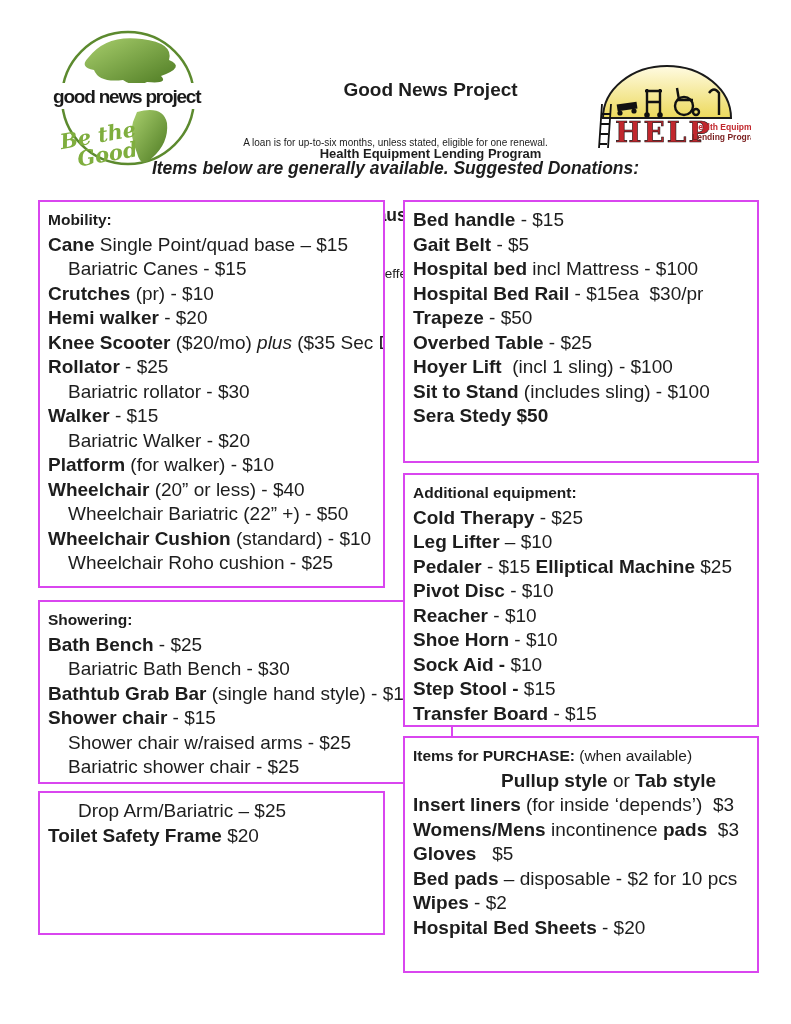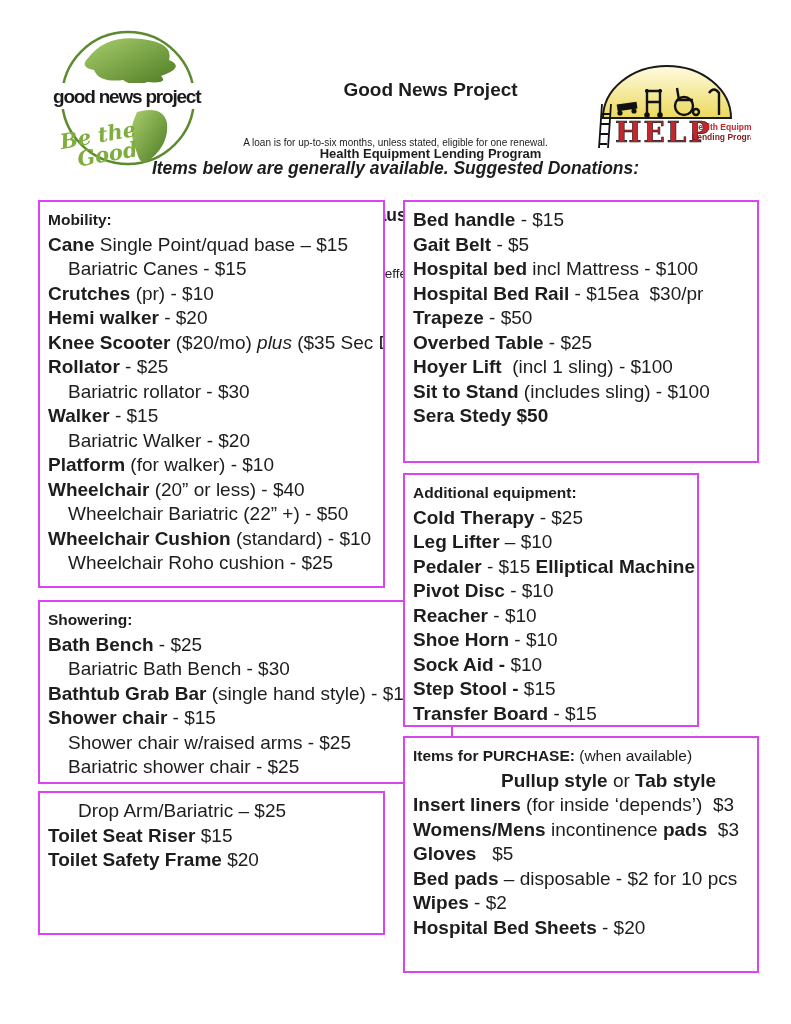--- a/index.html
+++ b/index.html
@@ -21,21 +21,21 @@
   .logo-left  { position:absolute; left:50px; top:26px; width:154px; height:152px; }
   .logo-right { position:absolute; left:597px; top:60px; width:154px; height:90px; }
 
   
   .box { position:absolute; border:2px solid #d946ef; background:#fff;
          padding:6px 8px 4px 8px; box-sizing:border-box; overflow:hidden; }
   #box-mobility   { left:38px;  top:200px; width:347px; height:388px; }
   #box-showering  { left:38px;  top:600px; width:415px; height:184px; }
   #box-toileting  { left:38px;  top:791px; width:347px; height:144px; }
   #box-homecare   { left:403px; top:200px; width:356px; height:263px; }
-  #box-additional { left:403px; top:473px; width:296px; height:254px; }
+  #box-additional { left:403px; top:473px; width:356px; height:254px; }
   #box-purchase   { left:403px; top:736px; width:356px; height:237px; }
 
   .line { font-size:19px; line-height:24.5px; white-space:pre; }
   .line .b { font-weight:bold; }
   .line .i { font-style:italic; }
   .line.t  { font-size:15.5px; }
   .indent-1 { padding-left:20px; }
   .indent-2 { padding-left:30px; }
   .indent-3 { padding-left:88px; }
 </style>
@@ -139,21 +139,20 @@
       <div class="line indent-1"><span>Bariatric Bath Bench - $30</span></div>
       <div class="line"><span class="b">Bathtub Grab Bar</span><span> (single hand style) - $10</span></div>
       <div class="line"><span class="b">Shower chair</span><span> - $15</span></div>
       <div class="line indent-1"><span>Shower chair w/raised arms - $25</span></div>
       <div class="line indent-1"><span>Bariatric shower chair - $25</span></div>
     </div>
   </div>
 <div id="box-toileting" class="box">
     <div class="lines">
       <div class="line indent-2"><span>Drop Arm/Bariatric – $25</span></div>
-      <div class="line"><span class="b">Toilet Seat Riser</span><span> $15</span></div>
       <div class="line"><span class="b">Toilet Safety Frame</span><span> $20</span></div>
     </div>
   </div>
 <div id="box-homecare" class="box">
     <div class="lines">
       <div class="line"><span class="b">Bed handle</span><span> - $15</span></div>
       <div class="line"><span class="b">Gait Belt</span><span> - $5</span></div>
       <div class="line"><span class="b">Hospital bed</span><span> incl Mattress - $100</span></div>
       <div class="line"><span class="b">Hospital Bed Rail</span><span> - $15ea  $30/pr</span></div>
       <div class="line"><span class="b">Trapeze</span><span> - $50</span></div>

